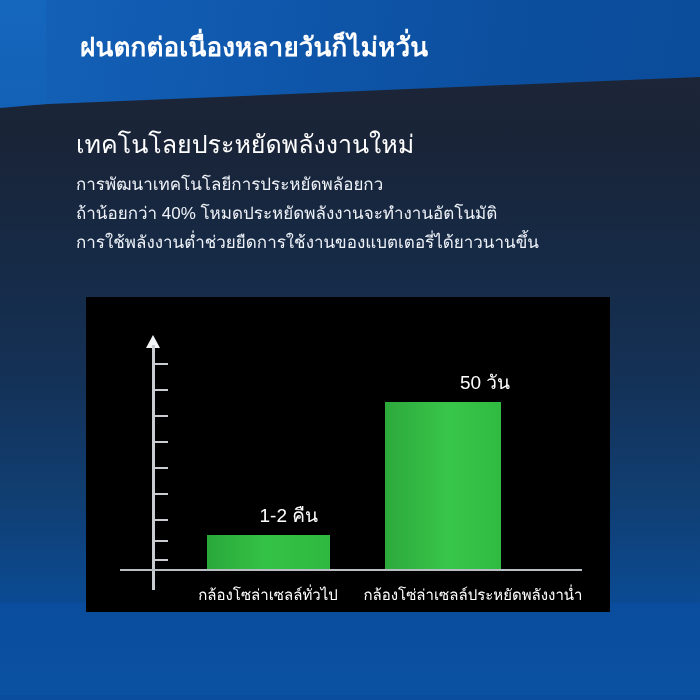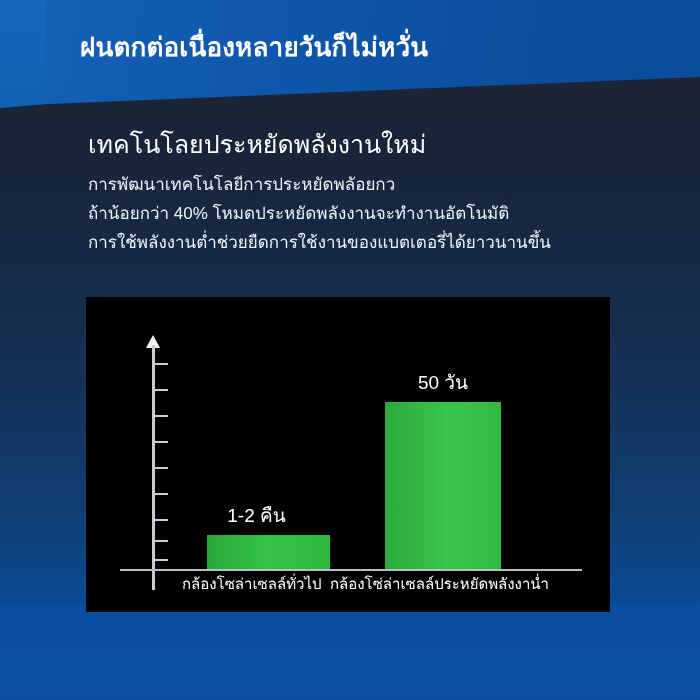--- a/index.html
+++ b/index.html
@@ -55,21 +55,20 @@
     color: #ffffff;
     letter-spacing: 0.2px;
     white-space: nowrap;
   }
 
   .body-block {
     position: absolute;
     left: 76px;
     top: 128px;
     width: 560px;
-    margin-left: 12px;
   }
   .body-heading {
     font-size: 25px;
     color: #ffffff;
     line-height: 1.35;
     margin-bottom: 8px;
     white-space: nowrap;
   }
   .body-line {
     font-size: 17px;
@@ -135,32 +134,32 @@
     left: 299px;
     width: 116px;
     height: 167px;
     background: linear-gradient(90deg, #2da93c 0%, #38c64a 55%, #30ba41 100%);
   }
 
   .bar-value {
     position: absolute;
     color: #ffffff;
     font-size: 19px;
-    text-align: center;
+    text-align: right;
     white-space: nowrap;
   }
   .value-small { left: 109px; width: 123px; bottom: 82px; }
   .value-large { left: 290px; width: 134px; bottom: 215px; }
 
   .cat-label {
     position: absolute;
-    top: 275px;
+    top: 286px;
     color: #ffffff;
     font-size: 15px;
-    text-align: left;
+    text-align: center;
     white-space: nowrap;
   }
   .cat-1 { left: 96px; width: 172px; }
   .cat-2 { left: 244px; width: 286px; }
 </style>
 </head>
 <body>
 
 <div id="page">
 

